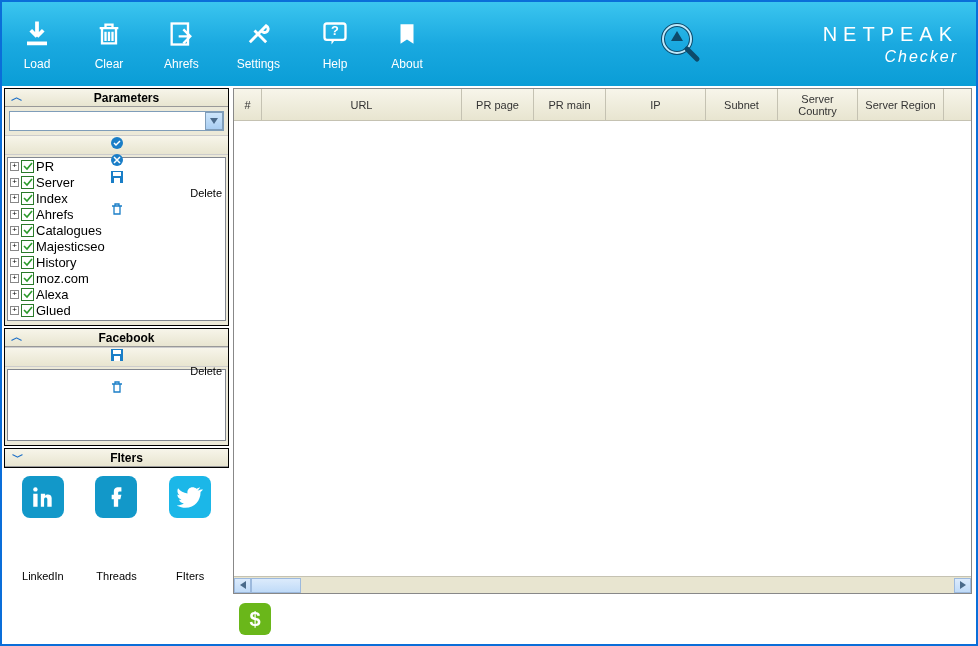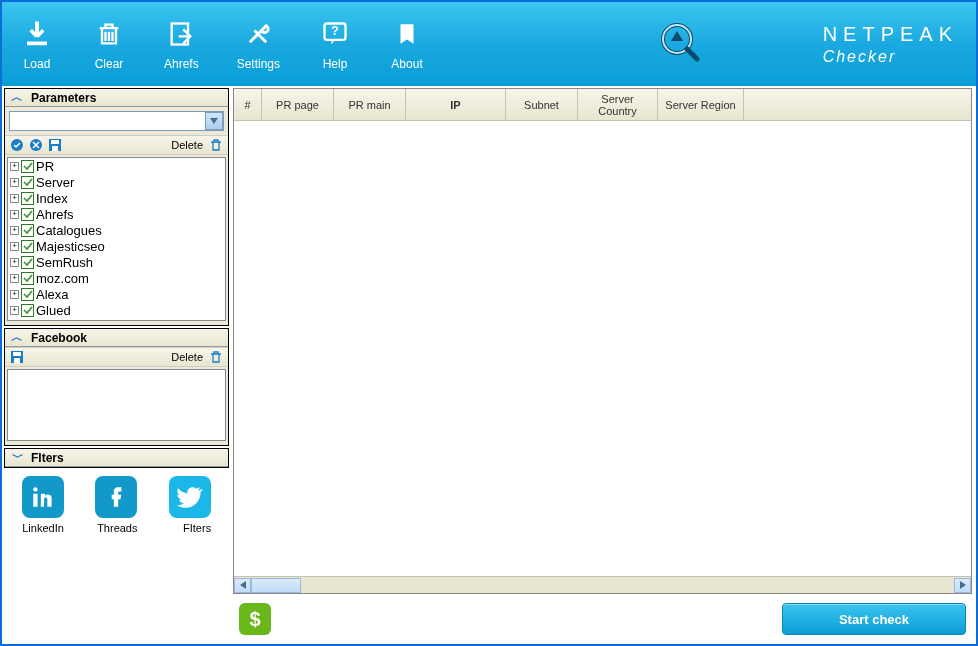--- a/index.html
+++ b/index.html
@@ -16,49 +16,49 @@
   .titlebar-btn svg { width: 12px; height: 12px; fill: #fff; stroke: #fff; }
   
   
   .toolbar { height: 84px; background: linear-gradient(to bottom, #3bc5ef 0%, #1aa9e0 50%, #0a9dd6 100%); display: flex; align-items: center; padding: 0 18px; color: #fff; }
   .toolbar-btn { display: flex; flex-direction: column; align-items: center; margin-right: 38px; cursor: pointer; }
   .toolbar-btn .icon-box { width: 34px; height: 34px; display: flex; align-items: center; justify-content: center; margin-bottom: 6px; }
   .toolbar-btn .label { font-size: 12px; color: #fff; }
   .toolbar-btn svg { fill: #fff; }
   .toolbar-spacer { flex: 1; }
   .toolbar-logo-center { margin-right: 120px; }
-  .brand { text-align: left; color: #fff; letter-spacing: 6px; font-size: 20px; font-weight: 300; }
+  .brand { text-align: right; color: #fff; letter-spacing: 6px; font-size: 20px; font-weight: 300; }
   .brand .sub { letter-spacing: 2px; font-size: 16px; font-style: italic; margin-top: 2px; }
   
   
   .app-frame { border: 2px solid #0a6ed9; height: 646px; display: flex; flex-direction: column; }
   .main-area { flex: 1; display: flex; background: #fff; }
   
   
   .sidebar { width: 229px; border-right: 0; padding: 2px; display: flex; flex-direction: column; gap: 2px; }
   .panel { border: 1px solid #000; background: #ece9d8; }
   .panel-header { height: 18px; background: linear-gradient(to bottom, #f7f5ea, #e8e5d0); border-bottom: 1px solid #999; display: flex; align-items: center; padding: 0 6px; font-weight: bold; font-size: 12px; }
   .panel-header .chev { color: #1a6ec7; margin-right: 8px; cursor: pointer; }
-  .panel-header .title { flex: 1; text-align: left; }
-  .panel-subbar { height: 20px; background: linear-gradient(to bottom, #f7f5ea, #e8e5d0); border-bottom: 1px solid #ccc; border-top: 1px solid #ccc; display: flex; align-items: center; padding: 0 4px; gap: 3px; }
+  .panel-header .title { flex: 1; text-align: center; }
+  .panel-subbar { height: 20px; background: linear-gradient(to bottom, #f7f5ea, #e8e5d0); border-bottom: 1px solid #ccc; border-top: 1px solid #ccc; display: flex; align-items: center; padding: 0 4px; gap: 3px; flex-direction: column; }
   .iconbtn { width: 16px; height: 16px; display: inline-flex; align-items: center; justify-content: center; cursor: pointer; }
   .delete-label { font-size: 11px; margin-left: auto; margin-right: 2px; }
   .dropdown { width: calc(100% - 8px); height: 20px; margin: 4px; border: 1px solid #7f9db9; background: #fff; display: flex; align-items: center; }
   .dropdown .dd-btn { width: 18px; height: 18px; margin-left: auto; background: linear-gradient(to bottom, #cde6fb, #a9cef2); border: 1px solid #7f9db9; display: flex; justify-content: center; align-items: center; }
   .tree { height: 164px; overflow-y: scroll; background: #fff; margin: 2px 2px 4px 2px; border: 1px solid #828790; }
   .tree-row { display: flex; align-items: center; height: 16px; padding-left: 2px; gap: 2px; }
   .tree-expand { width: 9px; height: 9px; border: 1px solid #888; background: #fff; display: inline-flex; justify-content: center; align-items: center; font-size: 8px; line-height: 1; color: #000; cursor: pointer; }
   .tree-check { width: 13px; height: 13px; border: 1px solid #2a7a2a; background: #fff; display: inline-flex; justify-content: center; align-items: center; cursor: pointer; }
   .tree-check svg { stroke: #2a9a2a; }
   .tree-label { font-size: 13px; color: #000; }
   
   .history-body { height: 72px; background: #fff; margin: 2px 2px 4px 2px; border: 1px solid #828790; }
   
   .social { display: flex; justify-content: space-around; padding: 6px 2px 4px 2px; }
-  .social-item { display: flex; flex-direction: column; align-items: flex-end; cursor: pointer; }
+  .social-item { display: flex; flex-direction: column; align-items: center; cursor: pointer; gap: 48px; }
   .social-icon { width: 42px; height: 42px; border-radius: 8px; display: flex; align-items: center; justify-content: center; margin-bottom: 4px; }
   .social-label { font-size: 11px; }
   
   
   .content { flex: 1; display: flex; flex-direction: column; padding: 2px 4px 4px 2px; }
   .grid-wrap { flex: 1; border: 1px solid #888; display: flex; flex-direction: column; background: #fff; }
   .grid-header { display: flex; background: linear-gradient(to bottom, #f7f5ea, #e8e5d0); border-bottom: 1px solid #c5c2b2; height: 32px; }
   .grid-col { border-right: 1px solid #c5c2b2; display: flex; align-items: center; justify-content: center; font-size: 11px; color: #333; padding: 0 4px; text-align: center; }
   .grid-body { flex: 1; background: #fff; }
   .grid-hscroll { height: 17px; background: #e8e5d0; border-top: 1px solid #c5c2b2; display: flex; align-items: center; }
@@ -259,21 +259,21 @@
               </span>
               <span class="tree-label">Majesticseo</span>
             </div>
             <div class="tree-row">
               <span class="tree-expand">+</span>
               <span class="tree-check">
                 <svg width="10" height="10" viewBox="0 0 10 10">
                   <path d="M1 5l3 3 5-6" fill="none" stroke-width="1.6"></path>
                 </svg>
               </span>
-              <span class="tree-label">SemRush</span>
+              <span class="tree-label">History</span>
             </div>
             <div class="tree-row">
               <span class="tree-expand">+</span>
               <span class="tree-check">
                 <svg width="10" height="10" viewBox="0 0 10 10">
                   <path d="M1 5l3 3 5-6" fill="none" stroke-width="1.6"></path>
                 </svg>
               </span>
               <span class="tree-label">moz.com</span>
             </div>
@@ -359,23 +359,24 @@
             </div>
           <span class="social-label">FIters</span>
         </div>
       </div>
     </div>
 
     <div class="content">
       <div class="grid-wrap">
         <div class="grid-header" id="grid-header">
             <div class="grid-col" style="width: 28px;">#</div>
+            <div class="grid-col" style="width: 200px;">URL</div>
             <div class="grid-col" style="width: 72px;">PR page</div>
             <div class="grid-col" style="width: 72px;">PR main</div>
-            <div class="grid-col" style="width: 100px; font-weight: bold;">IP</div>
+            <div class="grid-col" style="width: 100px;">IP</div>
             <div class="grid-col" style="width: 72px;">Subnet</div>
             <div class="grid-col" style="width: 80px;">Server Country</div>
             <div class="grid-col" style="width: 86px; text-align: right;">Server Region</div>
           </div>
         <div class="grid-body"></div>
         <div class="grid-hscroll">
           <div class="hscroll-left">
               <svg width="6" height="8">
                 <path d="M6 0v8L0 4z" fill="#4a6a8a"></path>
               </svg>
@@ -384,17 +385,16 @@
           <div class="hscroll-track"></div>
           <div class="hscroll-right">
               <svg width="6" height="8">
                 <path d="M0 0v8l6-4z" fill="#4a6a8a"></path>
               </svg>
             </div>
         </div>
       </div>
       <div class="bottom-bar">
         <div class="money-icon">$</div>
-        <button class="start-btn">Start check</button>
       </div>
     </div>
   </div>
 </div>
 
 </body></html>

